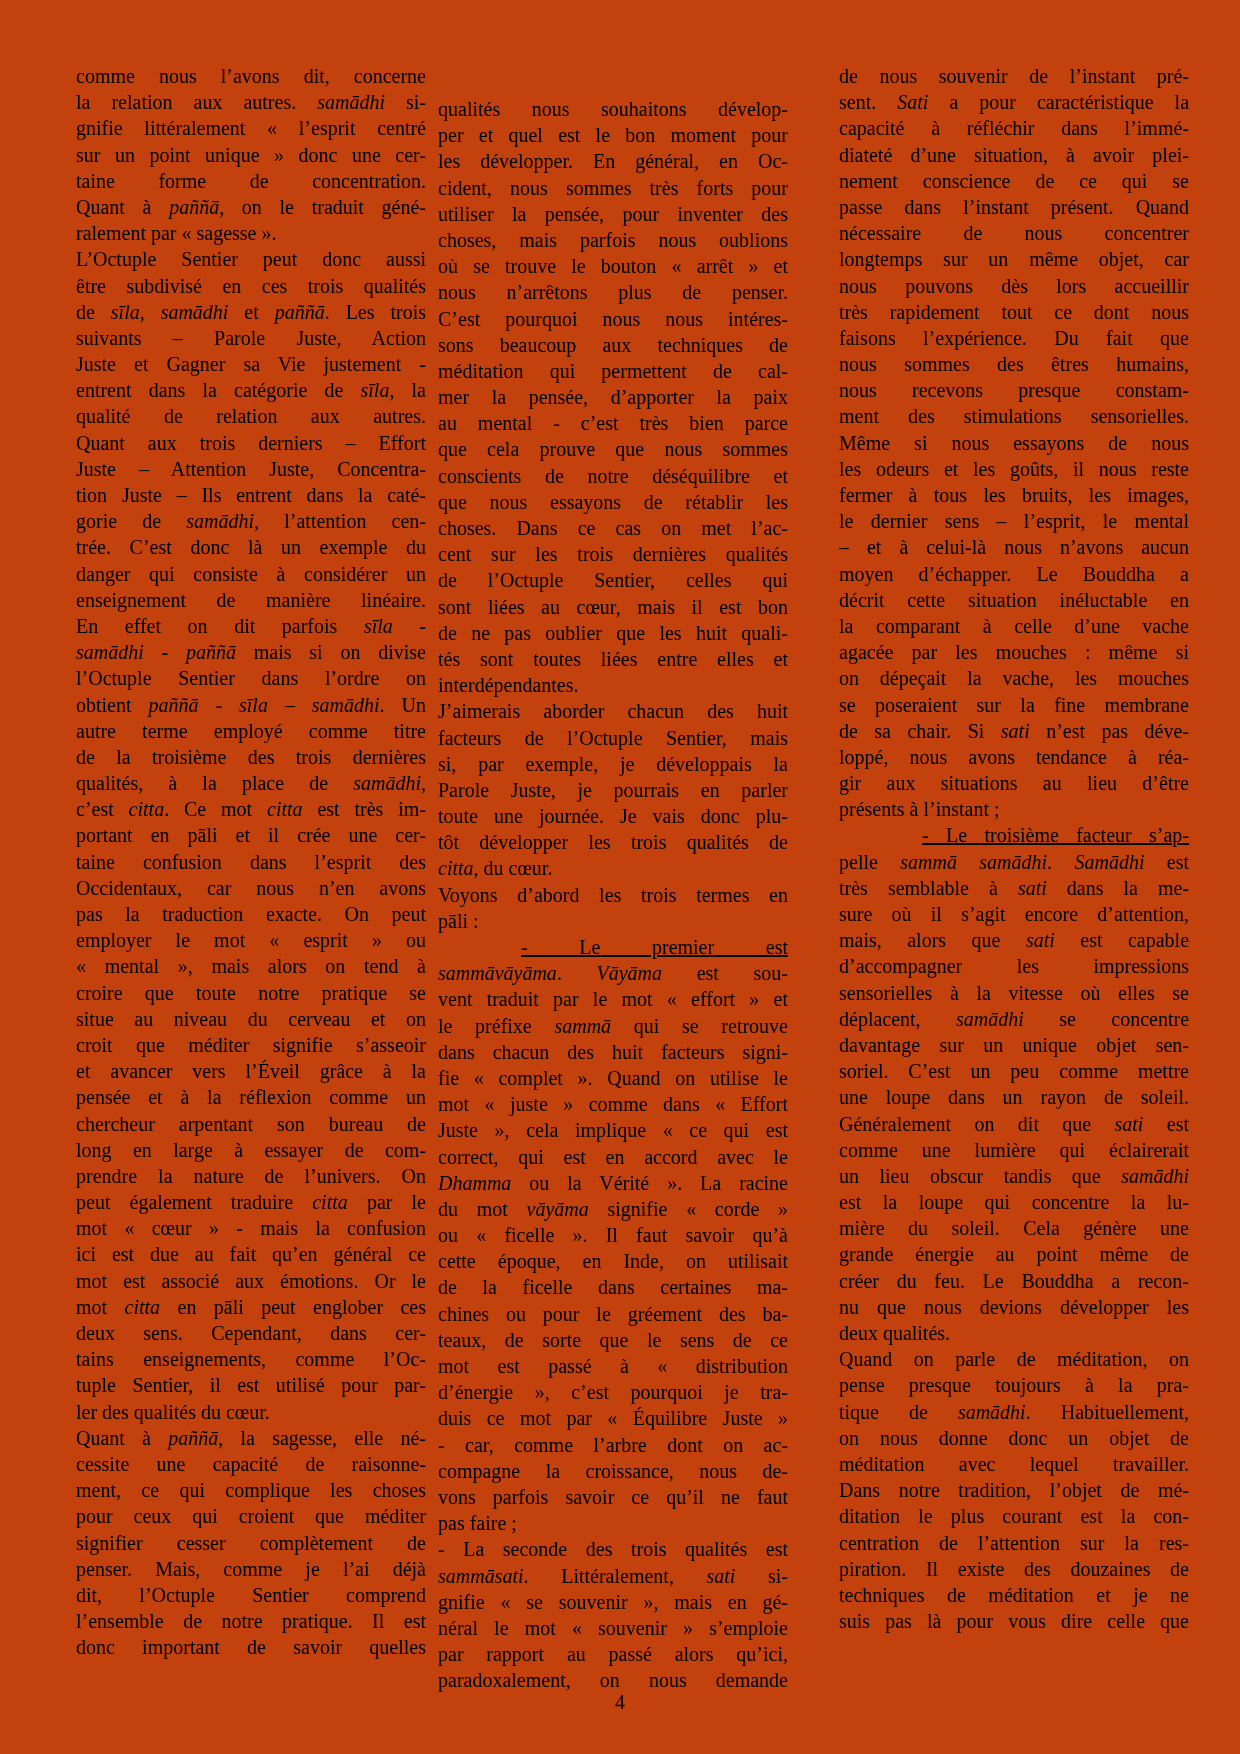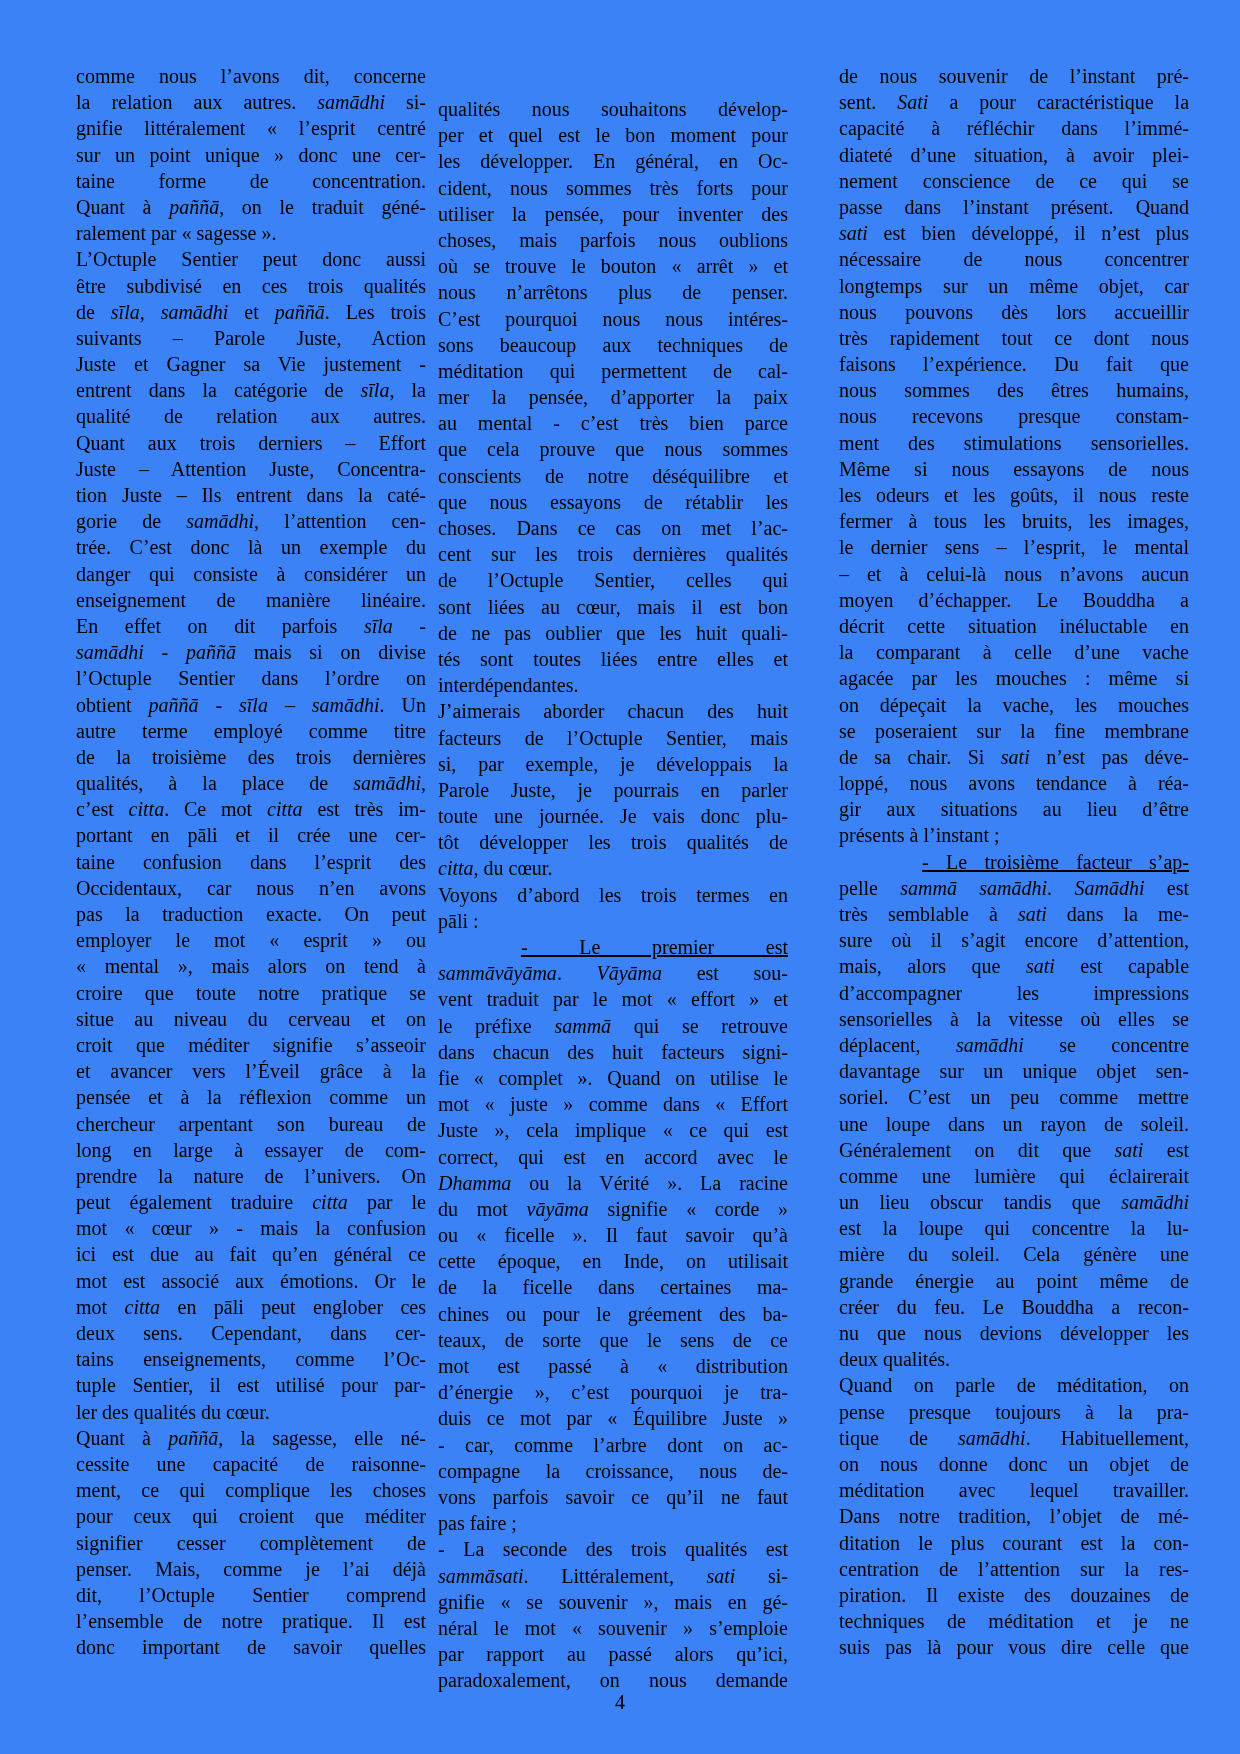--- a/index.html
+++ b/index.html
@@ -1,21 +1,21 @@
 <!DOCTYPE html>
 <html><head>
 <meta charset="utf-8">
 <style>
   html, body { margin: 0; padding: 0; }
   body { background: #888; }
   .page {
     position: relative;
     width: 1240px;
     height: 1754px;
-    background: #3b82f6;
+    background: #c2410c;
     font-family: "Liberation Serif", serif;
     color: #000000;
     overflow: hidden;
   }
   .col {
     position: absolute;
     top: 63px;
     width: 350px;
   }
   .line {
@@ -178,21 +178,20 @@
       <div class="line"><span>par rapport au passé alors qu’ici,</span></div>
       <div class="line"><span>paradoxalement, on nous demande</span></div>
     </div>
   <div class="col col-3">
       <div class="line"><span>de nous souvenir de l’instant pré-</span></div>
       <div class="line"><span>sent. </span><i>Sati</i><span> a pour caractéristique la</span></div>
       <div class="line"><span>capacité à réfléchir dans l’immé-</span></div>
       <div class="line"><span>diateté d’une situation, à avoir plei-</span></div>
       <div class="line"><span>nement conscience de ce qui se</span></div>
       <div class="line"><span>passe dans l’instant présent. Quand</span></div>
-      <div class="line"><i>sati</i><span> est bien développé, il n’est plus</span></div>
       <div class="line"><span>nécessaire de nous concentrer</span></div>
       <div class="line"><span>longtemps sur un même objet, car</span></div>
       <div class="line"><span>nous pouvons dès lors accueillir</span></div>
       <div class="line"><span>très rapidement tout ce dont nous</span></div>
       <div class="line"><span>faisons l’expérience. Du fait que</span></div>
       <div class="line"><span>nous sommes des êtres humains,</span></div>
       <div class="line"><span>nous recevons presque constam-</span></div>
       <div class="line"><span>ment des stimulations sensorielles.</span></div>
       <div class="line"><span>Même si nous essayons de nous</span></div>
       <div class="line"><span>les odeurs et les goûts, il nous reste</span></div>

